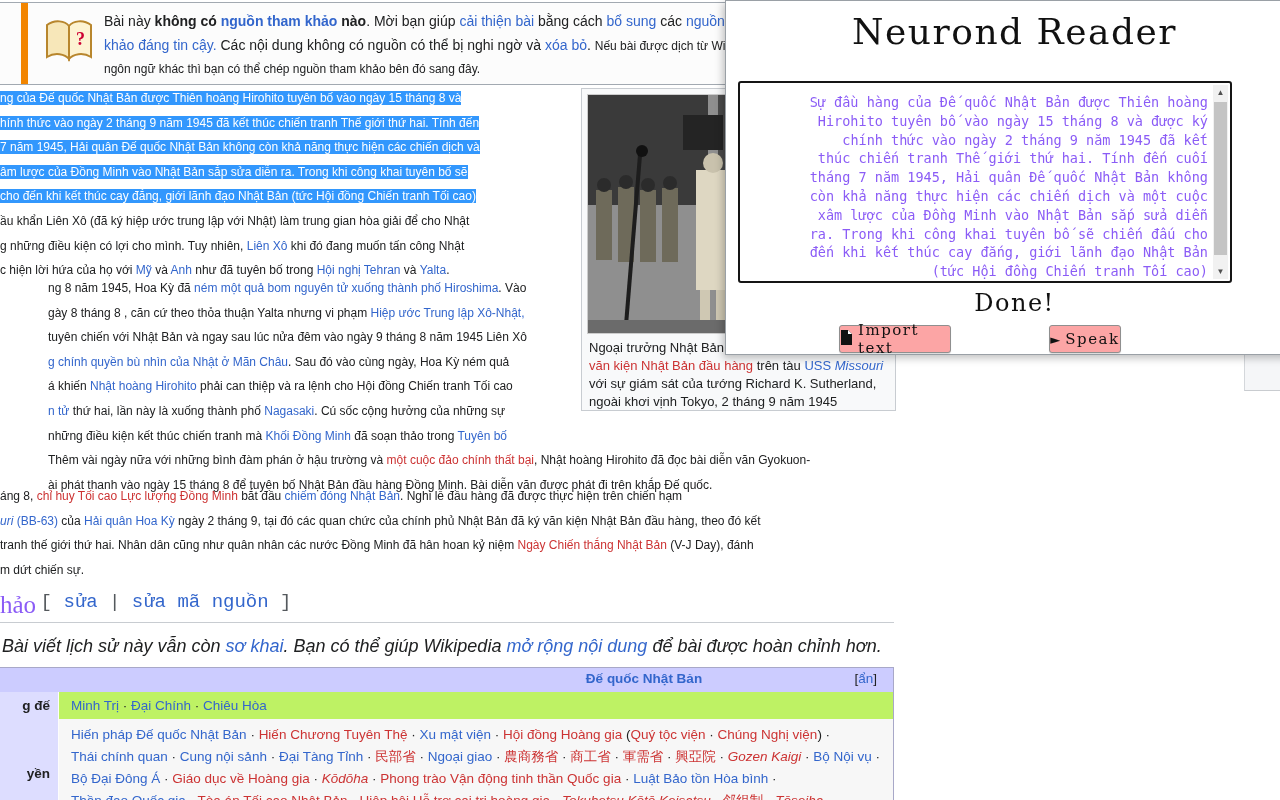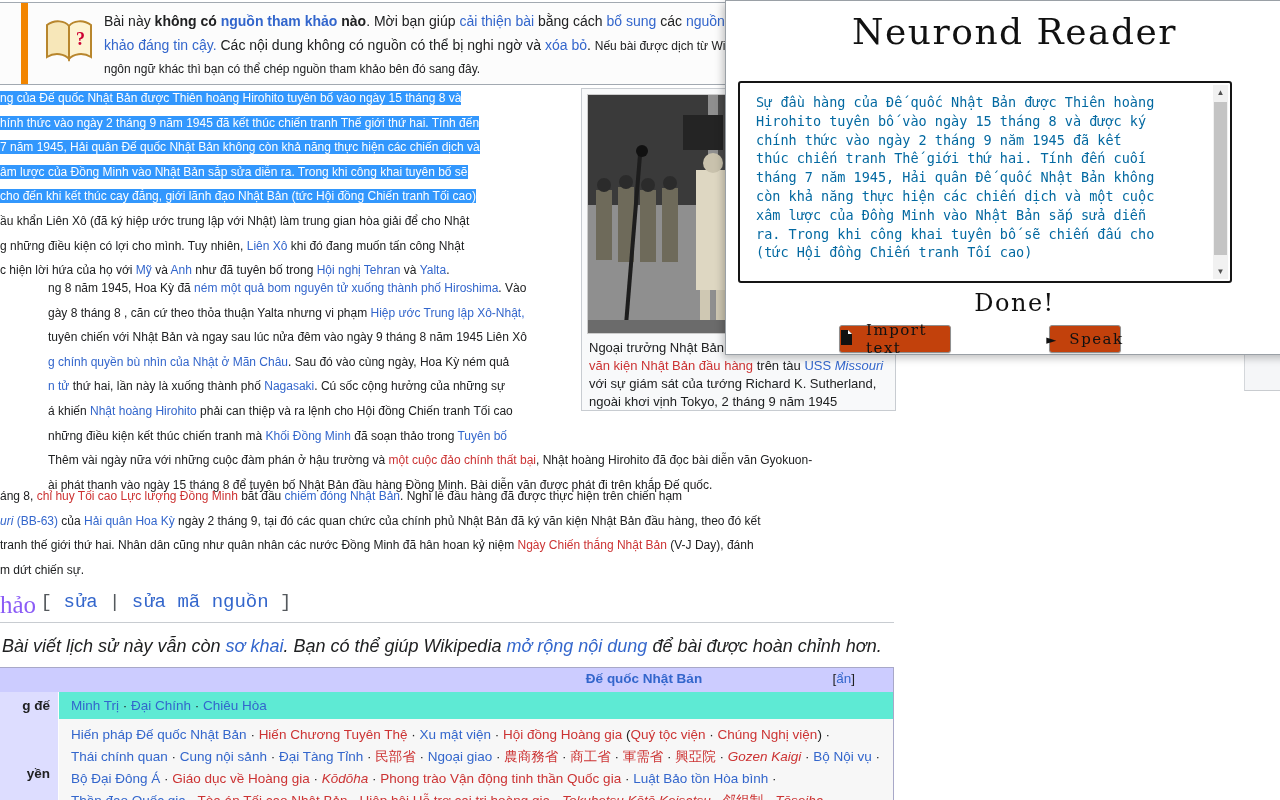--- a/index.html
+++ b/index.html
@@ -34,44 +34,44 @@
   #heading{left:0;top:591px;height:30px;}
   #heading-title{font-family:"Liberation Serif","DejaVu Serif",serif;font-size:25px;color:#8b5cf6;}
   #heading-edit{font-size:19px;color:#54595d;vertical-align:6px;font-family:Liberation Mono, monospace;}
   #heading-edit .rl{display:inline;}
   #heading-rule{left:0;top:622px;width:894px;height:1px;background:#c8ccd1;}
   #stub{left:2px;top:636px;width:900px;font-size:18px;font-style:italic;}
   
   #navbox{left:-30px;top:667px;width:922px;height:133px;border:1px solid #a8a8c8;background:#fdfdfd;font-size:13.5px;overflow:hidden;}
   #nav-title{position:absolute;left:0;top:0;width:100%;height:24px;background:#ccccff;}
   #nav-title-text{position:absolute;left:673px;top:3px;transform:translateX(-50%);font-weight:bold;}
-  #nav-hide{position:absolute;right:38px;top:3px;}
+  #nav-hide{position:absolute;right:16px;top:3px;}
   .nav-group{position:absolute;left:0;width:87px;background:#ddddff;font-weight:bold;text-align:right;box-sizing:border-box;padding-right:8px;}
   #nav-group1{top:24px;height:27px;line-height:27px;}
   #nav-group2{top:51px;height:82px;line-height:110px;}
-  #nav-row1{position:absolute;left:88px;top:24px;right:0;height:27px;background:#5eead4;padding-left:12px;}
+  #nav-row1{position:absolute;left:88px;top:24px;right:0;height:27px;background:#bef264;padding-left:12px;}
   #nav-row1 .rl{height:27px;line-height:27px;}
   #nav-row2{position:absolute;left:88px;top:51px;right:0;height:82px;background:#f7f7f7;padding-left:12px;padding-top:5px;box-sizing:border-box;}
   #nav-row2 .rl{height:22px;line-height:22px;}
   
   #popup{left:725px;top:0;width:579px;height:355px;background:#fff;border:1px solid #9aa0a6;
          box-shadow:-2px 3px 8px rgba(0,0,0,.25);z-index:50;box-sizing:border-box;}
   .decor{font-family:"DejaVu Serif","Liberation Serif",serif;letter-spacing:1.5px;}
   #popup-title{position:absolute;left:50%;top:10px;transform:translateX(-50%);font-size:36px;color:#111;white-space:nowrap;}
   #ta{position:absolute;left:12px;top:80px;width:494px;height:202px;border:2px solid #151515;border-radius:3px;background:#fff;box-sizing:border-box;overflow:hidden;}
-  #ta-text{position:absolute;left:16px;top:10px;right:22px;font-family:"DejaVu Sans Mono","Liberation Mono",monospace;font-size:13.5px;color:#0369a1;}
+  #ta-text{position:absolute;left:16px;top:10px;right:22px;font-family:"DejaVu Sans Mono","Liberation Mono",monospace;font-size:13.5px;color:#8b5cf6;text-align:right;}
   #ta-text .rl{height:18.8px;line-height:18.8px;}
   #ta-sb{position:absolute;right:2px;top:2px;width:15px;bottom:2px;background:#f1f1f1;}
   .sb-arrow{position:absolute;left:0;width:15px;height:15px;text-align:center;font-size:8px;line-height:15px;color:#505050;}
   #sb-up{top:0;}
   #sb-down{bottom:0;}
   #sb-thumb{position:absolute;left:1px;top:17px;width:13px;height:153px;background:#c4c4c4;}
   #popup-done{position:absolute;left:50%;top:288px;transform:translateX(-50%);font-size:24px;color:#111;}
-  .pbtn{position:absolute;top:324px;height:28px;background:#c2410c;border:1px solid #8f8f8f;border-radius:3px;
-        font-size:15px;color:#111;display:flex;align-items:center;justify-content:center;gap:13px;box-sizing:border-box;
+  .pbtn{position:absolute;top:324px;height:28px;background:#fca5a5;border:1px solid #8f8f8f;border-radius:3px;
+        font-size:15px;color:#111;display:flex;align-items:center;justify-content:center;gap:5px;box-sizing:border-box;
         box-shadow:0 1px 1px rgba(0,0,0,.15);cursor:pointer;}
   #btn-import{left:113px;width:112px;}
   #btn-speak{left:323px;width:72px;}
   #strip{left:1244px;top:0;width:36px;height:390px;background:#f5f6f8;border-left:1px solid #d4d7db;border-bottom:1px solid #c9ccd0;z-index:49;}
 </style>
 </head>
 <body>
 
 <div id="page">
 
@@ -99,24 +99,24 @@
       <div class="rl sel"><span class="seg">cho đến khi kết thúc cay đắng, giới lãnh đạo Nhật Bản (tức Hội đồng Chiến tranh Tối cao)</span></div>
       <div class="rl"><span class="seg">ầu khẩn Liên Xô (đã ký hiệp ước trung lập với Nhật) làm trung gian hòa giải để cho Nhật</span></div>
       <div class="rl"><span class="seg">g những điều kiện có lợi cho mình. Tuy nhiên, </span><span class="seg lb">Liên Xô</span><span class="seg"> khi đó đang muốn tấn công Nhật</span></div>
       <div class="rl"><span class="seg">c hiện lời hứa của họ với </span><span class="seg lb">Mỹ</span><span class="seg"> và </span><span class="seg lb">Anh</span><span class="seg"> như đã tuyên bố trong </span><span class="seg lb">Hội nghị Tehran</span><span class="seg"> và </span><span class="seg lb">Yalta</span><span class="seg">.</span></div>
     </div>
   <div class="abs art" id="p2">
       <div class="rl"><span class="seg">ng 8 năm 1945, Hoa Kỳ đã </span><span class="seg lb">ném một quả bom nguyên tử xuống thành phố Hiroshima</span><span class="seg">. Vào</span></div>
       <div class="rl"><span class="seg">gày 8 tháng 8 , căn cứ theo thỏa thuận Yalta nhưng vi phạm </span><span class="seg lb">Hiệp ước Trung lập Xô-Nhật,</span></div>
       <div class="rl"><span class="seg">tuyên chiến với Nhật Bản và ngay sau lúc nửa đêm vào ngày 9 tháng 8 năm 1945 Liên Xô</span></div>
       <div class="rl"><span class="seg lb">g chính quyền bù nhìn của Nhật ở Mãn Châu</span><span class="seg">. Sau đó vào cùng ngày, Hoa Kỳ ném quả</span></div>
+      <div class="rl"><span class="seg">á khiến </span><span class="seg lb">Nhật hoàng Hirohito</span><span class="seg"> phải can thiệp và ra lệnh cho Hội đồng Chiến tranh Tối cao</span></div>
       <div class="rl"><span class="seg lb">n tử</span><span class="seg"> thứ hai, lần này là xuống thành phố </span><span class="seg lb">Nagasaki</span><span class="seg">. Cú sốc cộng hưởng của những sự</span></div>
-      <div class="rl"><span class="seg">á khiến </span><span class="seg lb">Nhật hoàng Hirohito</span><span class="seg"> phải can thiệp và ra lệnh cho Hội đồng Chiến tranh Tối cao</span></div>
       <div class="rl"><span class="seg">những điều kiện kết thúc chiến tranh mà </span><span class="seg lb">Khối Đồng Minh</span><span class="seg"> đã soạn thảo trong </span><span class="seg lb">Tuyên bố</span></div>
-      <div class="rl"><span class="seg">Thêm vài ngày nữa với những cuộc đàm phán ở hậu trường và </span><span class="seg lr">một cuộc đảo chính thất bại</span><span class="seg">, Nhật hoàng Hirohito đã đọc bài diễn văn Gyokuon-</span></div>
+      <div class="rl"><span class="seg">Thêm vài ngày nữa với những bình đàm phán ở hậu trường và </span><span class="seg lr">một cuộc đảo chính thất bại</span><span class="seg">, Nhật hoàng Hirohito đã đọc bài diễn văn Gyokuon-</span></div>
       <div class="rl"><span class="seg">ài phát thanh vào ngày 15 tháng 8 để tuyên bố Nhật Bản đầu hàng Đồng Minh. Bài diễn văn được phát đi trên khắp Đế quốc.</span></div>
     </div>
   <div class="abs art" id="p3">
       <div class="rl"><span class="seg">áng 8, </span><span class="seg lr">chỉ huy Tối cao Lực lượng Đồng Minh</span><span class="seg"> bắt đầu </span><span class="seg lb">chiếm đóng Nhật Bản</span><span class="seg">. Nghi lễ đầu hàng đã được thực hiện trên chiến hạm</span></div>
       <div class="rl"><span class="seg lb it">uri</span><span class="seg lb"> (BB-63)</span><span class="seg"> của </span><span class="seg lb">Hải quân Hoa Kỳ</span><span class="seg"> ngày 2 tháng 9, tại đó các quan chức của chính phủ Nhật Bản đã ký văn kiện Nhật Bản đầu hàng, theo đó kết</span></div>
       <div class="rl"><span class="seg">tranh thế giới thứ hai. Nhân dân cũng như quân nhân các nước Đồng Minh đã hân hoan kỷ niệm </span><span class="seg lr">Ngày Chiến thắng Nhật Bản</span><span class="seg"> (V-J Day), đánh</span></div>
       <div class="rl"><span class="seg">m dứt chiến sự.</span></div>
     </div>
 
   <div class="abs" id="thumb">
@@ -205,20 +205,21 @@
     <div id="ta">
       <div id="ta-text">
           <div class="rl"><span class="seg">Sự đầu hàng của Đế quốc Nhật Bản được Thiên hoàng</span></div>
           <div class="rl"><span class="seg">Hirohito tuyên bố vào ngày 15 tháng 8 và được ký</span></div>
           <div class="rl"><span class="seg">chính thức vào ngày 2 tháng 9 năm 1945 đã kết</span></div>
           <div class="rl"><span class="seg">thúc chiến tranh Thế giới thứ hai. Tính đến cuối</span></div>
           <div class="rl"><span class="seg">tháng 7 năm 1945, Hải quân Đế quốc Nhật Bản không</span></div>
           <div class="rl"><span class="seg">còn khả năng thực hiện các chiến dịch và một cuộc</span></div>
           <div class="rl"><span class="seg">xâm lược của Đồng Minh vào Nhật Bản sắp sửa diễn</span></div>
           <div class="rl"><span class="seg">ra. Trong khi công khai tuyên bố sẽ chiến đấu cho</span></div>
+          <div class="rl"><span class="seg">đến khi kết thúc cay đắng, giới lãnh đạo Nhật Bản</span></div>
           <div class="rl"><span class="seg">(tức Hội đồng Chiến tranh Tối cao)</span></div>
         </div>
       <div id="ta-sb">
         <div class="sb-arrow" id="sb-up">▲</div>
         <div id="sb-thumb"></div>
         <div class="sb-arrow" id="sb-down">▼</div>
       </div>
     </div>
     <div id="popup-done" class="decor">Done!</div>
     <div class="pbtn decor" id="btn-import">

